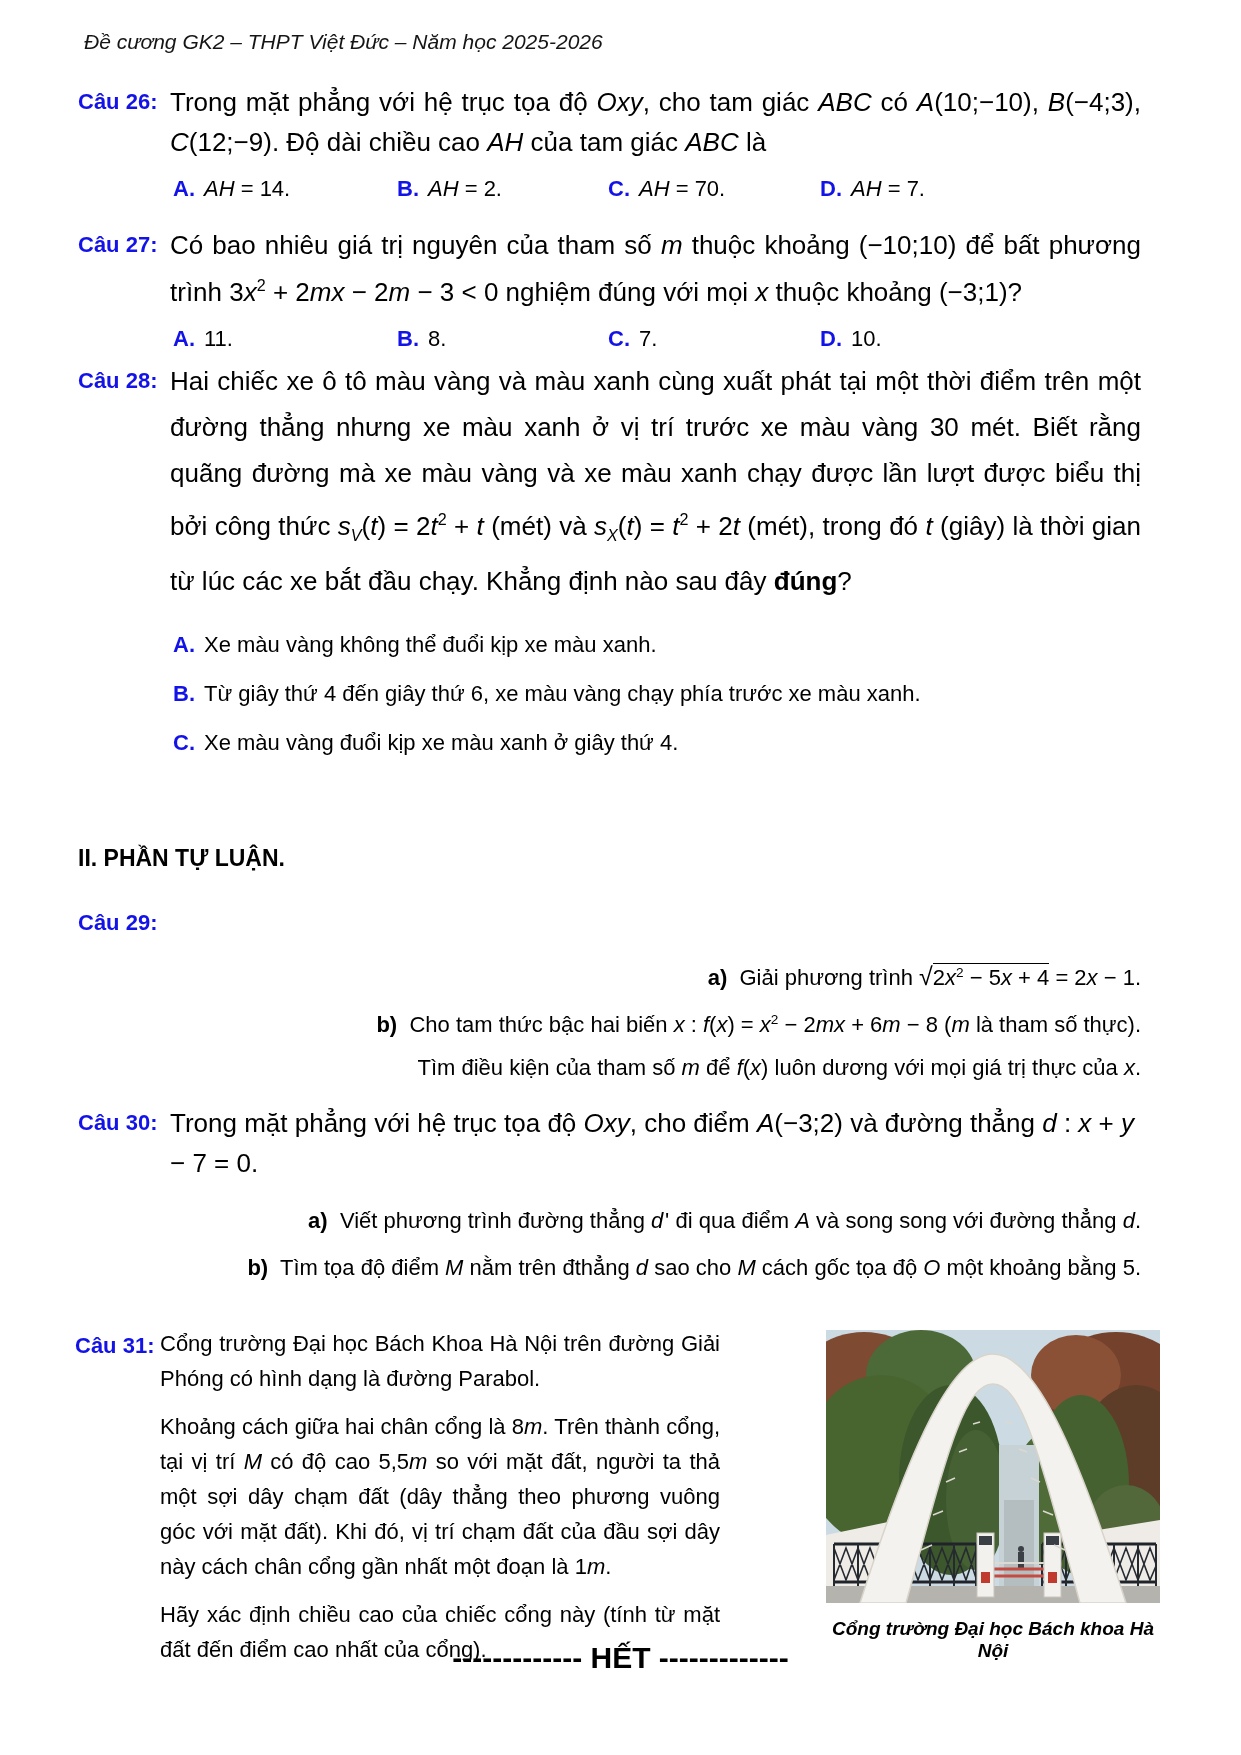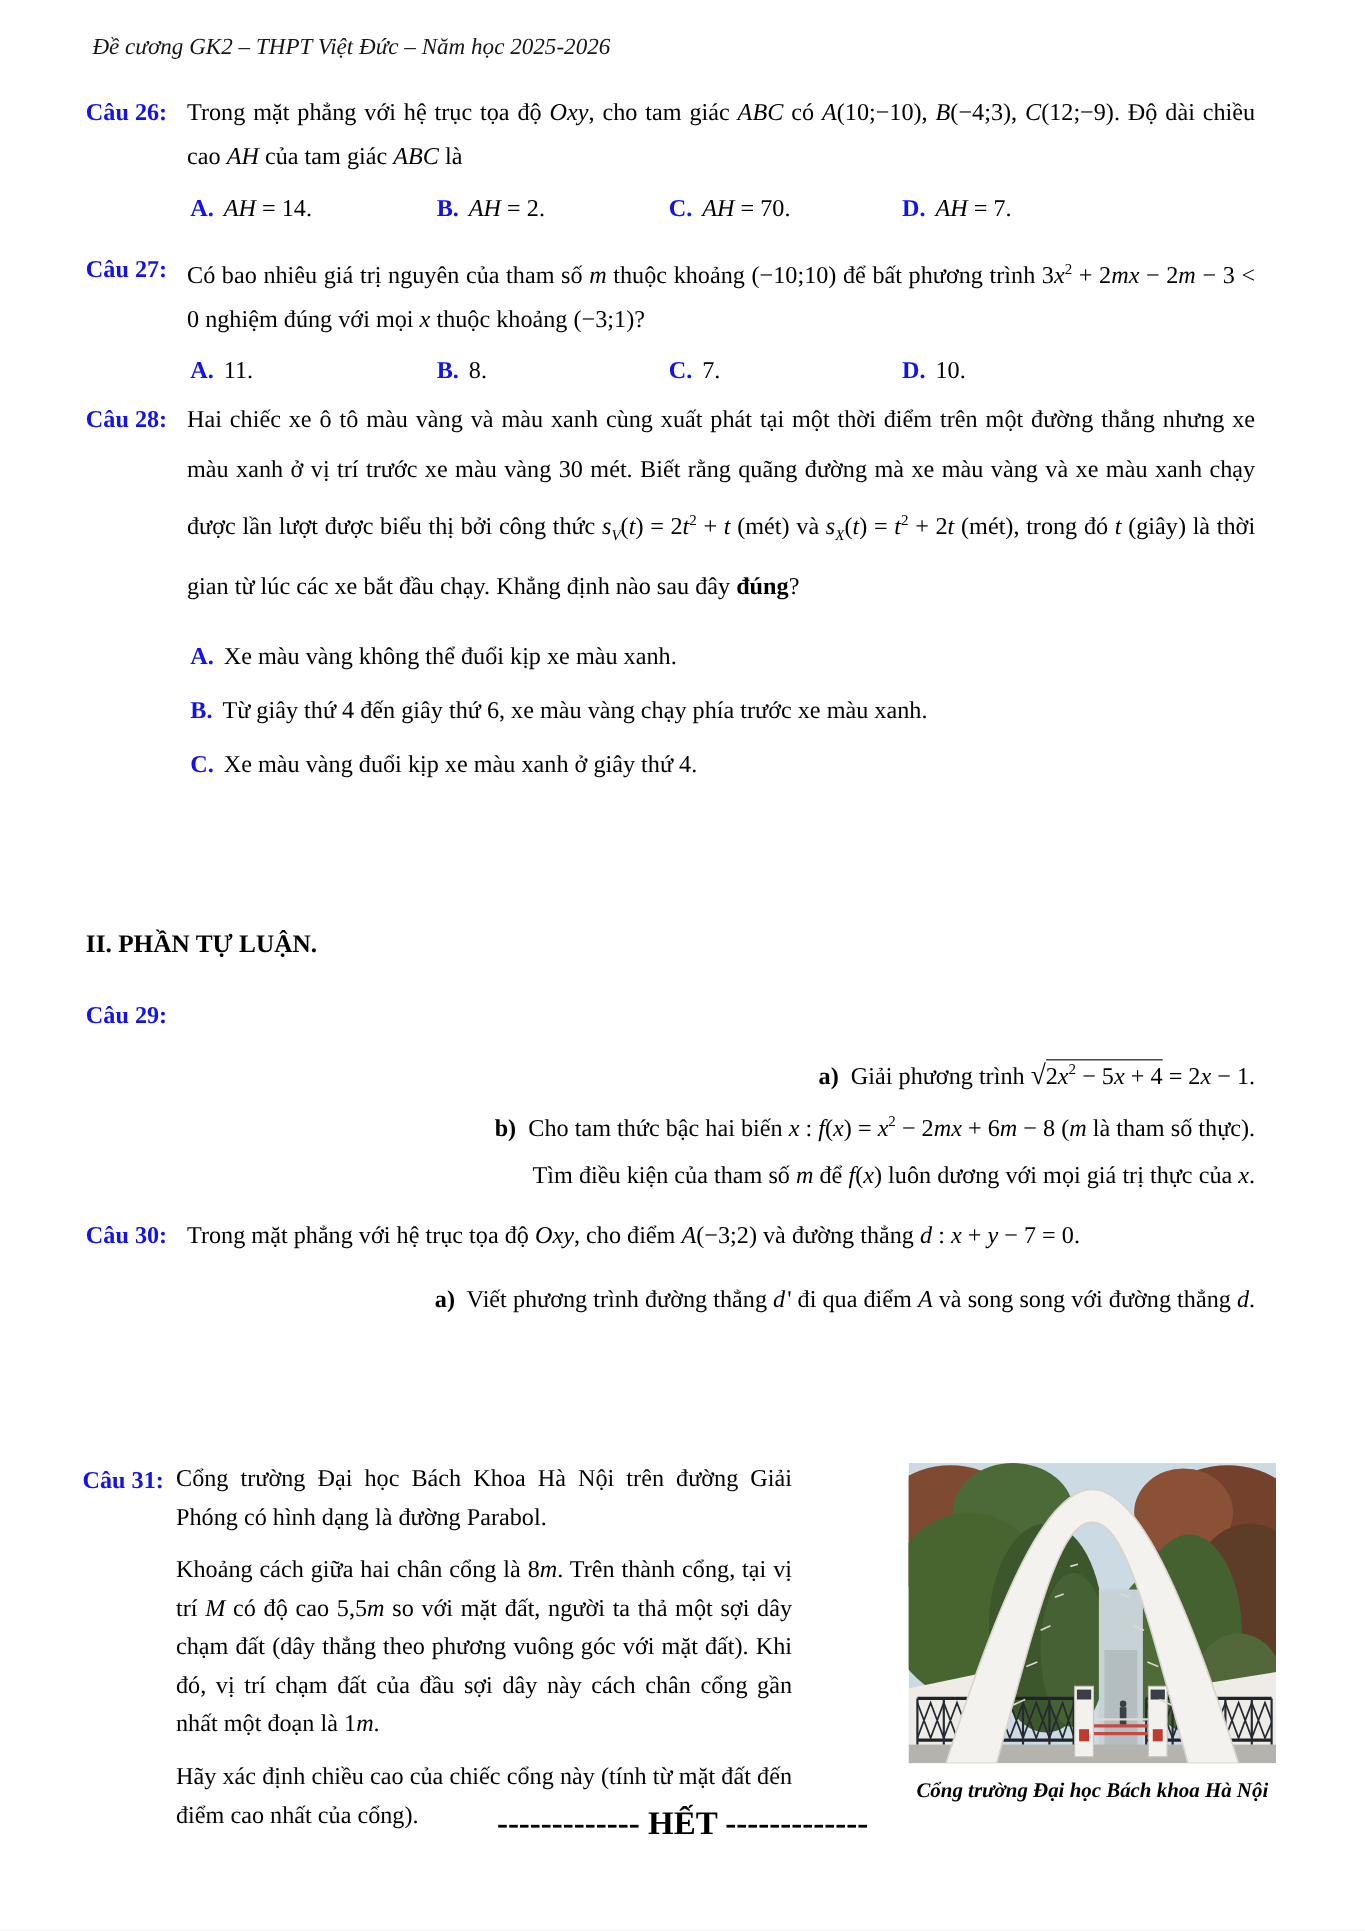--- a/index.html
+++ b/index.html
@@ -1,28 +1,28 @@
 <!DOCTYPE html>
 <html style="--accent: #1313e8;"><head>
 <meta charset="utf-8">
 <style>
   html,body{margin:0;padding:0;background:#e9e9e9;}
   .page{
     position:relative;width:1241px;height:1755px;margin:0 auto;background:#ffffff;
-    font-family:Liberation Serif, serif;color:#000;overflow:hidden;
+    font-family:Liberation Sans, sans-serif;color:#000;overflow:hidden;
   }
   .doc-header{
     position:absolute;top:30px;left:84px;font-style:italic;font-size:21px;color:#151515;
   }
   .q{position:absolute;left:78px;width:1063px;}
   .qlabel{
     position:absolute;left:0;top:0;color:var(--accent,#1313e8);
     font-weight:bold;font-size:22px;line-height:40px;white-space:nowrap;
   }
-  .qbody{margin-left:92px;font-size:22px;line-height:40px;text-align:justify;}
+  .qbody{margin-left:92px;font-size:26px;line-height:40px;text-align:justify;}
   .qbody28{line-height:46px;}
   .opts{
     display:grid;grid-template-columns:224px 211px 212px auto;
     margin-left:3px;margin-top:7px;font-size:22px;line-height:40px;
   }
   .optlist{margin-left:3px;margin-top:16px;font-size:22px;}
   .optlist .optrow{line-height:49px;text-align:left;}
   .letter{color:var(--accent,#1313e8);font-weight:bold;margin-right:9px;}
   .sec-heading{
     position:absolute;left:78px;font-weight:bold;font-size:23px;color:#000;
@@ -92,20 +92,21 @@
       <div><b>b)</b>&nbsp; Cho tam thức bậc hai biến <i>x</i> : <i>f</i>(<i>x</i>) = <i>x</i><sup>2</sup> − 2<i>mx</i> + 6<i>m</i> − 8 (<i>m</i> là tham số thực).</div>
       <div style="margin-left:43px">Tìm điều kiện của tham số <i>m</i> để <i>f</i>(<i>x</i>) luôn dương với mọi giá trị thực của <i>x</i>.</div>
     </div>
   </section>
 
   <section class="q" style="top:1103px">
     <span class="qlabel">Câu 30:</span>
     <div class="qbody" style="text-align:left">Trong mặt phẳng với hệ trục tọa độ <i>Oxy</i>, cho điểm <i>A</i>(−3;2) và đường thẳng <i>d</i> : <i>x</i> + <i>y</i> − 7 = 0.</div>
     <div class="sublines" style="margin-left:79px;margin-top:14px;line-height:47px;">
       <div><b>a)</b>&nbsp; Viết phương trình đường thẳng <i>d</i> ' đi qua điểm <i>A</i> và song song với đường thẳng <i>d</i>.</div>
+      <div><b>b)</b>&nbsp; Tìm tọa độ điểm <i>M</i> nằm trên đthẳng <i>d</i> sao cho <i>M</i> cách gốc tọa độ <i>O</i> một khoảng bằng 5.</div>
     </div>
   </section>
 
   <section class="q" style="top:1326px;left:75px;width:1100px">
     <span class="qlabel">Câu 31:</span>
     <div class="q31body">
       <p>Cổng trường Đại học Bách Khoa Hà Nội trên đường Giải Phóng có hình dạng là đường Parabol.</p>
       <p>Khoảng cách giữa hai chân cổng là 8<i>m</i>. Trên thành cổng, tại vị trí <i>M</i> có độ cao 5,5<i>m</i> so với mặt đất, người ta thả một sợi dây chạm đất (dây thẳng theo phương vuông góc với mặt đất). Khi đó, vị trí chạm đất của đầu sợi dây này cách chân cổng gần nhất một đoạn là 1<i>m</i>.</p>
       <p>Hãy xác định chiều cao của chiếc cổng này (tính từ mặt đất đến điểm cao nhất của cổng).</p>
     </div>

